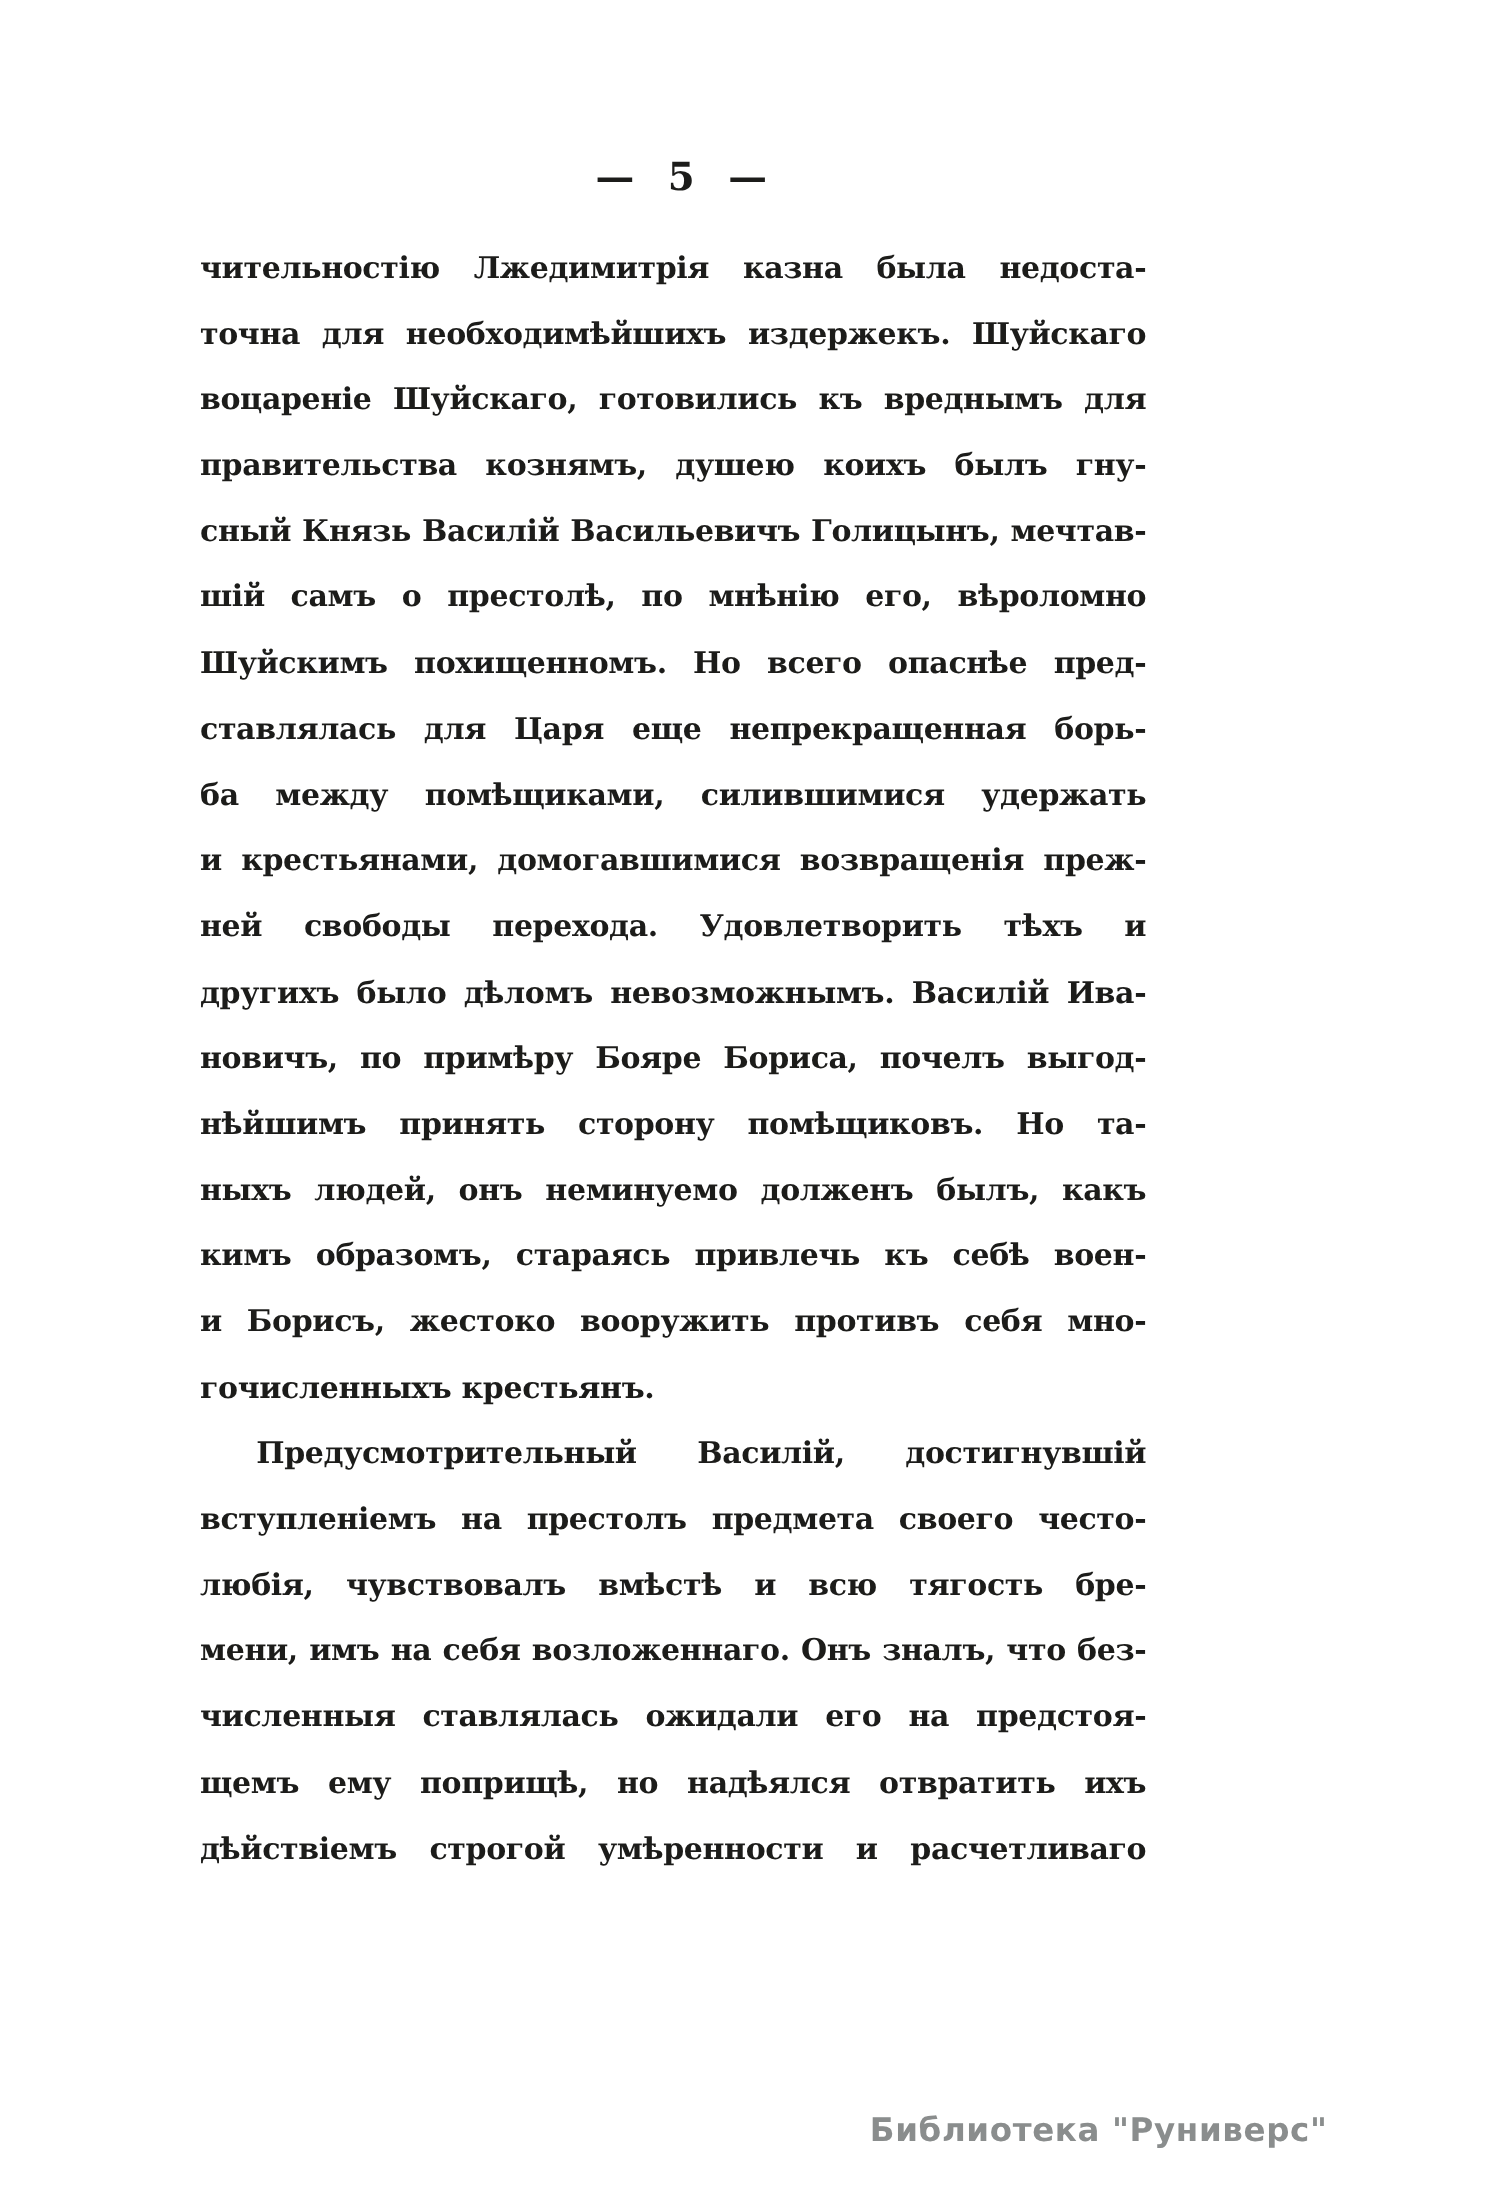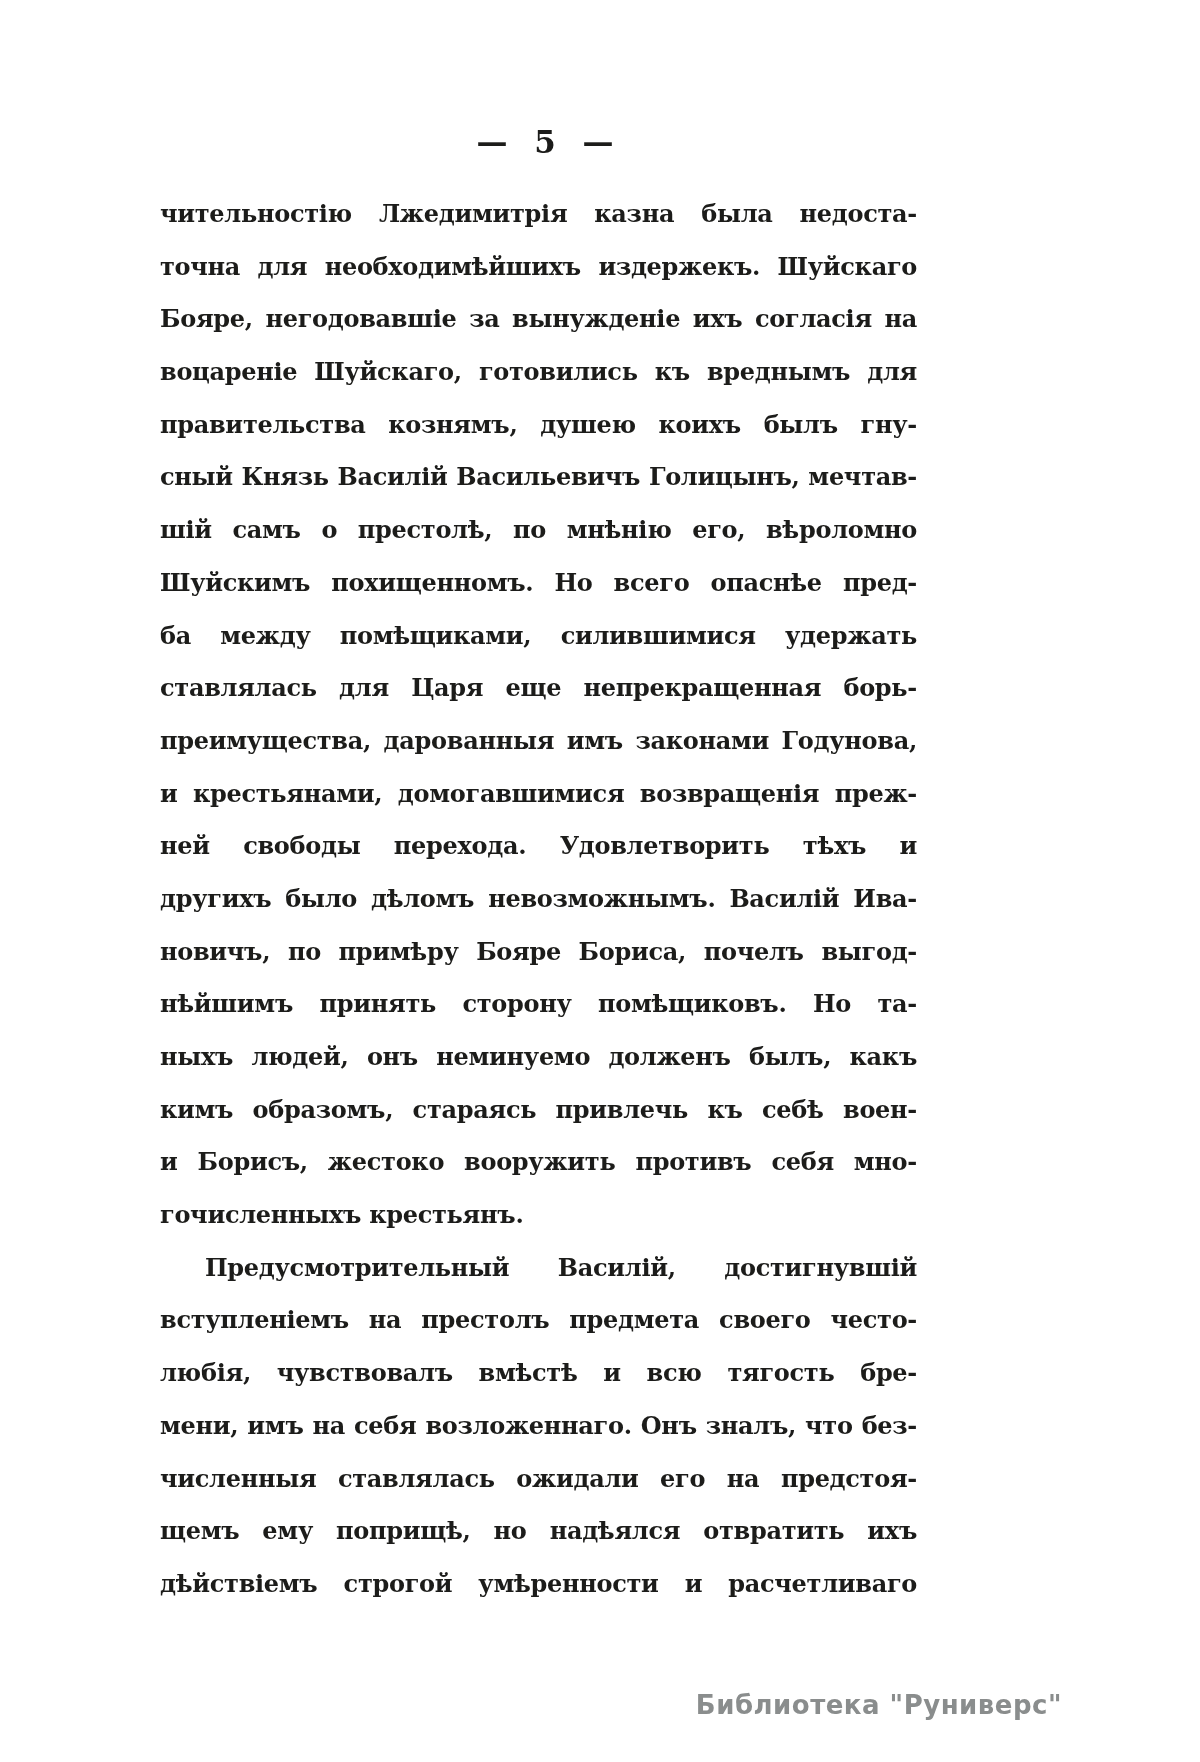--- a/index.html
+++ b/index.html
@@ -54,29 +54,27 @@
 </head>
 <body>
 
 <div class="page">
 
   <div class="page-number">— 5 —</div>
 
   <div class="text-block">
     <div class="line">чительностію Лжедимитрія казна была недоста-</div>
     <div class="line">точна для необходимѣйшихъ издержекъ. Шуйскаго</div>
-    <div class="line">Бояре, негодовавшіе за вынужденіе ихъ согласія на</div>
     <div class="line">воцареніе Шуйскаго, готовились къ вреднымъ для</div>
     <div class="line">правительства кознямъ, душею коихъ былъ гну-</div>
     <div class="line">сный Князь Василій Васильевичъ Голицынъ, мечтав-</div>
     <div class="line">шій самъ о престолѣ, по мнѣнію его, вѣроломно</div>
     <div class="line">Шуйскимъ похищенномъ. Но всего опаснѣе пред-</div>
+    <div class="line">ставлялась для Царя еще непрекращенная борь-</div>
     <div class="line">ба между помѣщиками, силившимися удержать</div>
-    <div class="line">ставлялась для Царя еще непрекращенная борь-</div>
-    <div class="line">преимущества, дарованныя имъ законами Годунова,</div>
     <div class="line">и крестьянами, домогавшимися возвращенія преж-</div>
     <div class="line">ней свободы перехода. Удовлетворить тѣхъ и</div>
     <div class="line">другихъ было дѣломъ невозможнымъ. Василій Ива-</div>
     <div class="line">новичъ, по примѣру Бояре Бориса, почелъ выгод-</div>
     <div class="line">нѣйшимъ принять сторону помѣщиковъ. Но та-</div>
     <div class="line">ныхъ людей, онъ неминуемо долженъ былъ, какъ</div>
     <div class="line">кимъ образомъ, стараясь привлечь къ себѣ воен-</div>
     <div class="line">и Борисъ, жестоко вооружить противъ себя мно-</div>
     <div class="line no-just">гочисленныхъ крестьянъ.</div>
 

